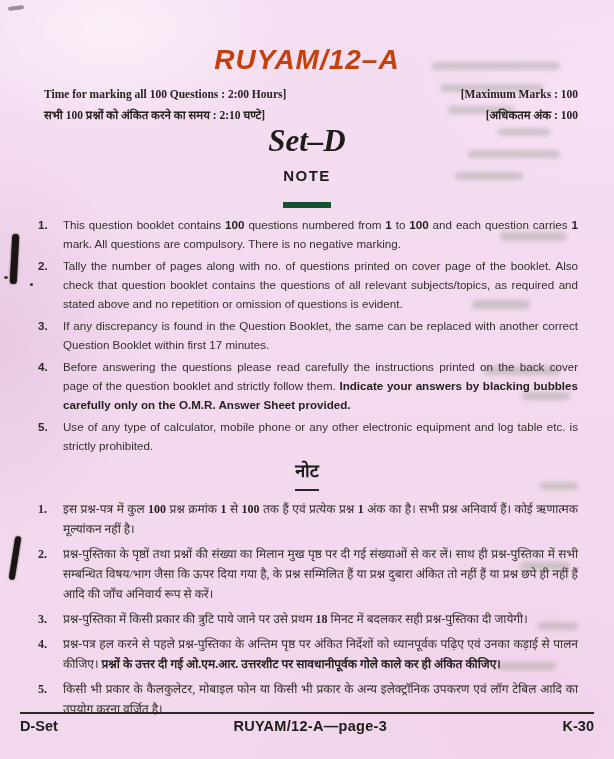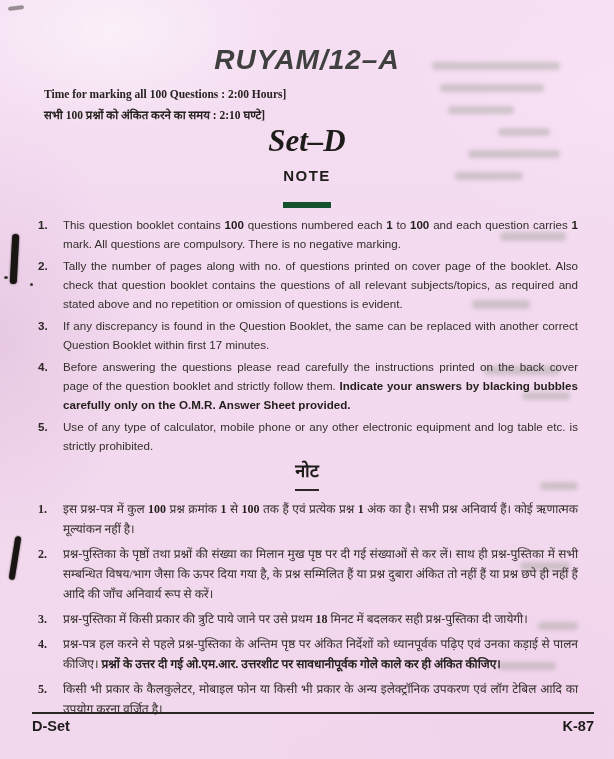--- a/index.html
+++ b/index.html
@@ -21,21 +21,21 @@
   }
   .content { position: absolute; inset: 0; color: #2b2724; }
 
   .title {
     margin-top: 44px;
     text-align: center;
     font-style: italic;
     font-weight: 800;
     font-size: 28px;
     letter-spacing: 1px;
-    color: #404040;
+    color: #c2410c;
   }
   .meta {
     margin: 12px 36px 0 44px;
     display: flex;
     justify-content: space-between;
     font-family: "Liberation Serif", serif;
     font-weight: 700;
     font-size: 11.5px;
     color: #272320;
     gap: 20px;
@@ -85,21 +85,21 @@
     font-family: "Liberation Serif", serif;
     font-size: 12px; line-height: 20px;
     margin-bottom: 5px;
   }
   .note-item .num { font-weight: 600; }
   .note-item .txt { text-align: justify; color: #332f2b; }
   .seg-bold { font-weight: 700; color: #231f1c; }
 
   .footer {
     position: absolute;
-    left: 32px; right: 20px; top: 712px;
+    left: 20px; right: 20px; top: 712px;
     border-top: 2.5px solid #2a2624;
     padding-top: 4px;
     display: flex;
     justify-content: space-between;
     align-items: baseline;
     font-weight: 700;
     font-size: 14.5px;
     color: #1e1c1a;
   }
   .footer .center { letter-spacing: 0.3px; }
@@ -153,32 +153,36 @@
 
 <div class="content">
 
   <div class="title">RUYAM/12–A</div>
 
   <div class="meta">
     <div class="col left">
       <span>Time for marking all 100 Questions : 2:00 Hours]</span>
       <span>सभी 100 प्रश्नों को अंकित करने का समय : 2:10 घण्टे]</span>
     </div>
+    <div class="col right">
+      <span>[Maximum Marks : 100</span>
+      <span>[अधिकतम अंक : 100</span>
+    </div>
   </div>
 
   <div class="set-heading">Set–D</div>
 
   <div class="note-heading-wrap">
     <span class="note-heading">NOTE</span>
   </div>
 
   <div class="note-list en">
     <div class="note-item">
       <span class="num">1.</span>
-      <span class="txt"><span>This question booklet contains </span><span class="seg-bold">100</span><span> questions numbered each </span><span class="seg-bold">1</span><span> to </span><span class="seg-bold">100</span><span> and each question carries </span><span class="seg-bold">1</span><span> mark. All questions are compulsory. There is no negative marking.</span></span>
+      <span class="txt"><span>This question booklet contains </span><span class="seg-bold">100</span><span> questions numbered from </span><span class="seg-bold">1</span><span> to </span><span class="seg-bold">100</span><span> and each question carries </span><span class="seg-bold">1</span><span> mark. All questions are compulsory. There is no negative marking.</span></span>
     </div>
     <div class="note-item">
       <span class="num">2.</span>
       <span class="txt"><span>Tally the number of pages along with no. of questions printed on cover page of the booklet. Also check that question booklet contains the questions of all relevant subjects/topics, as required and stated above and no repetition or omission of questions is evident.</span></span>
     </div>
     <div class="note-item">
       <span class="num">3.</span>
       <span class="txt"><span>If any discrepancy is found in the Question Booklet, the same can be replaced with another correct Question Booklet within first 17 minutes.</span></span>
     </div>
     <div class="note-item">
@@ -213,16 +217,17 @@
       <span class="txt"><span>प्रश्न-पत्र हल करने से पहले प्रश्न-पुस्तिका के अन्तिम पृष्ठ पर अंकित निर्देशों को ध्यानपूर्वक पढ़िए एवं उनका कड़ाई से पालन कीजिए। </span><span class="seg-bold">प्रश्नों के उत्तर दी गई ओ.एम.आर. उत्तरशीट पर सावधानीपूर्वक गोले काले कर ही अंकित कीजिए।</span></span>
     </div>
     <div class="note-item">
       <span class="num">5.</span>
       <span class="txt"><span>किसी भी प्रकार के कैलकुलेटर, मोबाइल फोन या किसी भी प्रकार के अन्य इलेक्ट्रॉनिक उपकरण एवं लॉग टेबिल आदि का उपयोग करना वर्जित है।</span></span>
     </div>
   </div>
 
   <div class="footer">
     <span class="left">D-Set</span>
-    <span class="right">K-87</span>
+    <span class="center">RUYAM/12-A—page-3</span>
+    <span class="right">K-30</span>
   </div>
 
 </div>
 
 </body></html>

